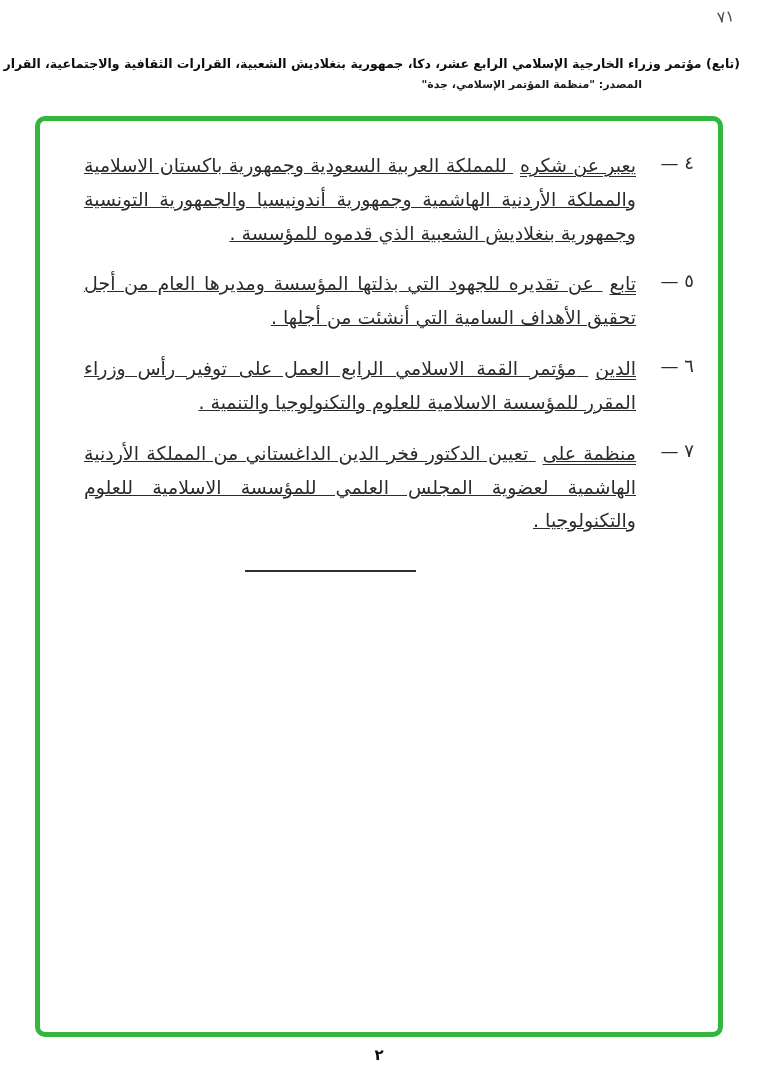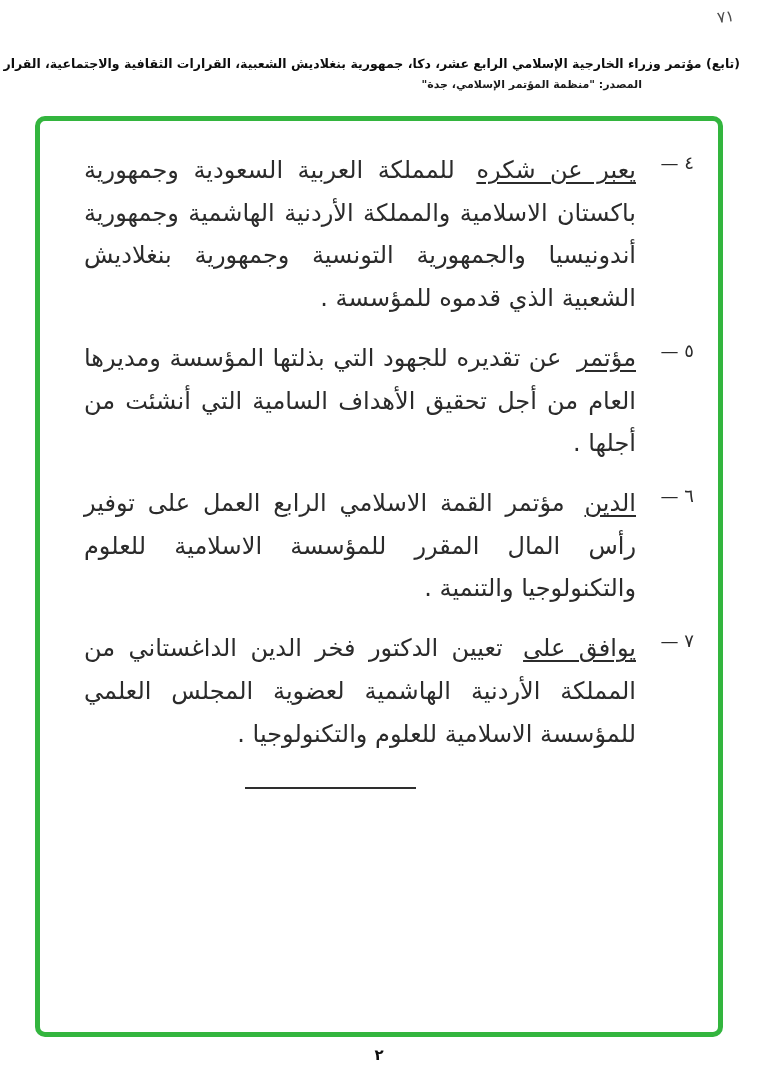--- a/index.html
+++ b/index.html
@@ -81,24 +81,25 @@
   .item-num {
     flex: 0 0 46px;
     font-size: 18px;
     padding-top: 3px;
     white-space: nowrap;
     color: #2b2b2b;
   }
   .item-text {
     margin: 0;
     flex: 1;
-    font-size: 24px;
+    font-size: 19px;
     line-height: 1.78;
     text-align: justify;
     color: #2b2b2b;
+    text-decoration: underline;
   }
   .lead {
     text-decoration: underline;
     text-underline-offset: 4px;
     margin-left: 7px;
   }
 
   
   .divider {
     width: 171px;
@@ -137,37 +138,37 @@
       <span class="item-num">٤ —</span>
       <p class="item-text">
         <span class="lead">يعبر عن شكره</span>
         <span>للمملكة العربية السعودية وجمهورية باكستان الاسلامية والمملكة الأردنية الهاشمية وجمهورية أندونيسيا والجمهورية التونسية وجمهورية بنغلاديش الشعبية الذي قدموه للمؤسسة .</span>
       </p>
     </div>
 
     <div class="item">
       <span class="item-num">٥ —</span>
       <p class="item-text">
-        <span class="lead">مؤتمر</span>
+        <span class="lead">تابع</span>
         <span>عن تقديره للجهود التي بذلتها المؤسسة ومديرها العام من أجل تحقيق الأهداف السامية التي أنشئت من أجلها .</span>
       </p>
     </div>
 
     <div class="item">
       <span class="item-num">٦ —</span>
       <p class="item-text">
         <span class="lead">الدين</span>
-        <span>مؤتمر القمة الاسلامي الرابع العمل على توفير رأس المال المقرر للمؤسسة الاسلامية للعلوم والتكنولوجيا والتنمية .</span>
+        <span>مؤتمر القمة الاسلامي الرابع العمل على توفير رأس وزراء المقرر للمؤسسة الاسلامية للعلوم والتكنولوجيا والتنمية .</span>
       </p>
     </div>
 
     <div class="item">
       <span class="item-num">٧ —</span>
       <p class="item-text">
-        <span class="lead">يوافق على</span>
+        <span class="lead">منظمة على</span>
         <span>تعيين الدكتور فخر الدين الداغستاني من المملكة الأردنية الهاشمية لعضوية المجلس العلمي للمؤسسة الاسلامية للعلوم والتكنولوجيا .</span>
       </p>
     </div>
 
     <div class="divider"></div>
 
   </div>
 </div>
 
 <div class="page-number">٢</div>

